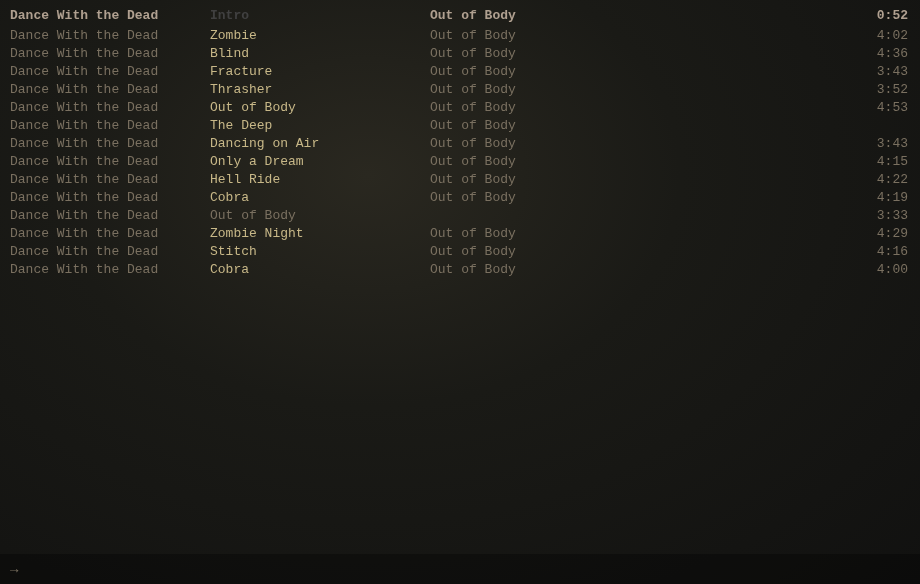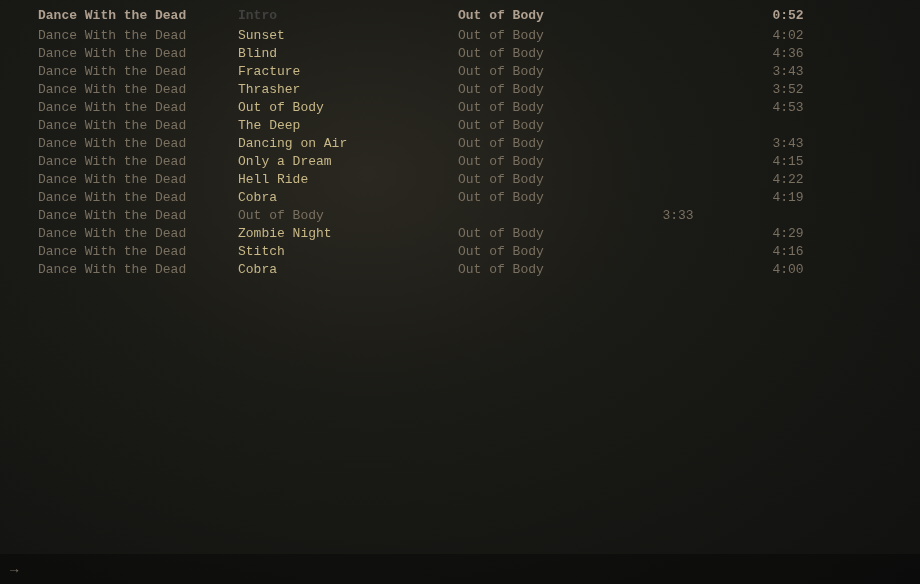--- a/index.html
+++ b/index.html
@@ -23,21 +23,20 @@
     .track-list {
       padding: 6px 0;
       width: 100%;
     }
 
     .track-row {
       display: flex;
       align-items: center;
       padding: 1px 0;
       height: 18px;
-      margin-left: 28px;
     }
 
     .track-row.header {
       color: #b0a090;
       font-weight: bold;
       margin-bottom: 2px;
     }
 
     .col-artist {
       width: 200px;
@@ -70,21 +69,21 @@
       white-space: nowrap;
       overflow: hidden;
     }
 
     .track-row.header .col-album {
       color: #b0a090;
     }
 
     .col-duration {
       flex: 1;
-      text-align: center;
+      text-align: right;
       padding-right: 12px;
       color: #7a7060;
       white-space: nowrap;
     }
 
     .track-row.header .col-duration {
       color: #b0a090;
     }
 
     .bottom-bar {
@@ -110,21 +109,21 @@
 <div class="track-list">
 
   <div class="track-row header">
     <div class="col-artist">Dance With the Dead</div>
     <div class="col-title">Intro</div>
     <div class="col-album">Out of Body</div>
     <div class="col-duration">0:52</div>
   </div>
 <div class="track-row">
       <div class="col-artist">Dance With the Dead</div>
-      <div class="col-title">Sunset</div>
+      <div class="col-title">Zombie</div>
       <div class="col-album">Out of Body</div>
       <div class="col-duration">4:02</div>
     </div>
     <div class="track-row">
       <div class="col-artist">Dance With the Dead</div>
       <div class="col-title">Blind</div>
       <div class="col-album">Out of Body</div>
       <div class="col-duration">4:36</div>
     </div>
     <div class="track-row">

